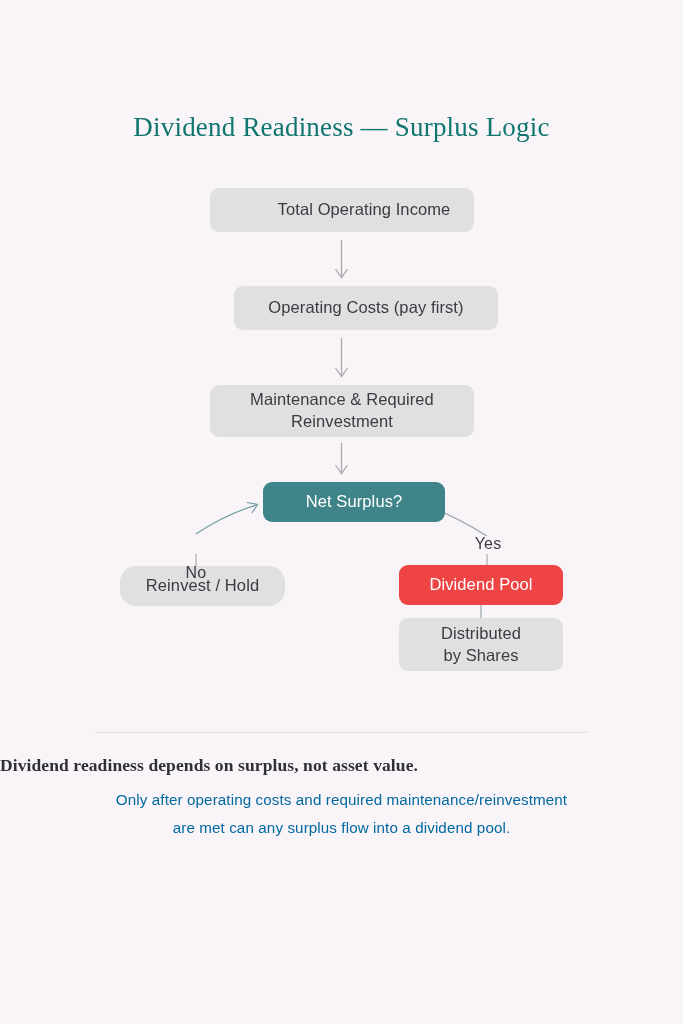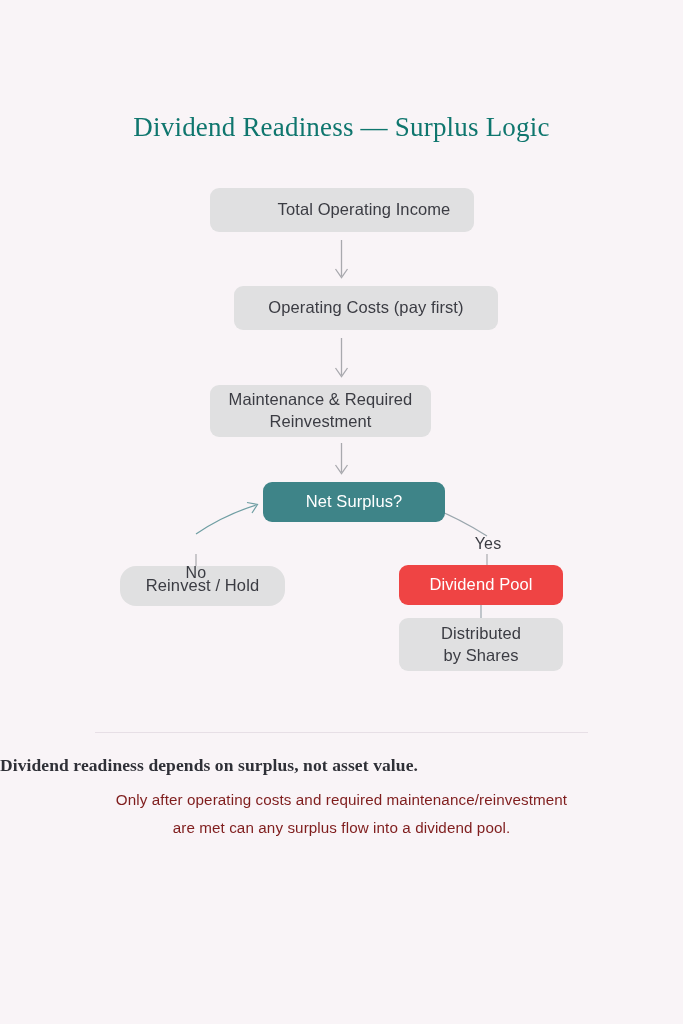--- a/index.html
+++ b/index.html
@@ -56,21 +56,21 @@
     background: #3e8488;
     color: #ffffff;
   }
   .node.teal-light {
     background: #ef4444;
     color: #ffffff;
   }
 
   #node-income      { left: 210px; top: 188px; width: 264px; height: 44px; padding-left: 44px; }
   #node-costs       { left: 210px; top: 286px; width: 264px; height: 44px; margin-left: 24px; }
-  #node-maintenance { left: 210px; top: 385px; width: 221px; height: 52px; }
+  #node-maintenance { left: 210px; top: 385px; width: 264px; height: 52px; }
   #node-surplus     { left: 263px; top: 482px; width: 182px; height: 40px; }
   #node-reinvest    { left: 120px; top: 566px; width: 165px; height: 40px; border-radius: 16px; }
   #node-pool        { left: 399px; top: 565px; width: 164px; height: 40px; }
   #node-distributed { left: 399px; top: 618px; width: 164px; height: 53px; }
 
   
   #connectors {
     position: absolute;
     left: 0;
     top: 0;
@@ -114,21 +114,21 @@
     letter-spacing: 0.1px;
   }
   .caption-sub {
     position: absolute;
     left: 61px;
     top: 786px;
     width: 561px;
     text-align: center;
     font-size: 15.2px;
     line-height: 1.82;
-    color: #7f1d1d;
+    color: #0369a1;
     letter-spacing: 0.1px;
     white-space: pre-line;
   }
 </style>
 </head>
 <body>
 
 <div id="canvas">
 
   <div class="title">Dividend Readiness — Surplus Logic</div>

